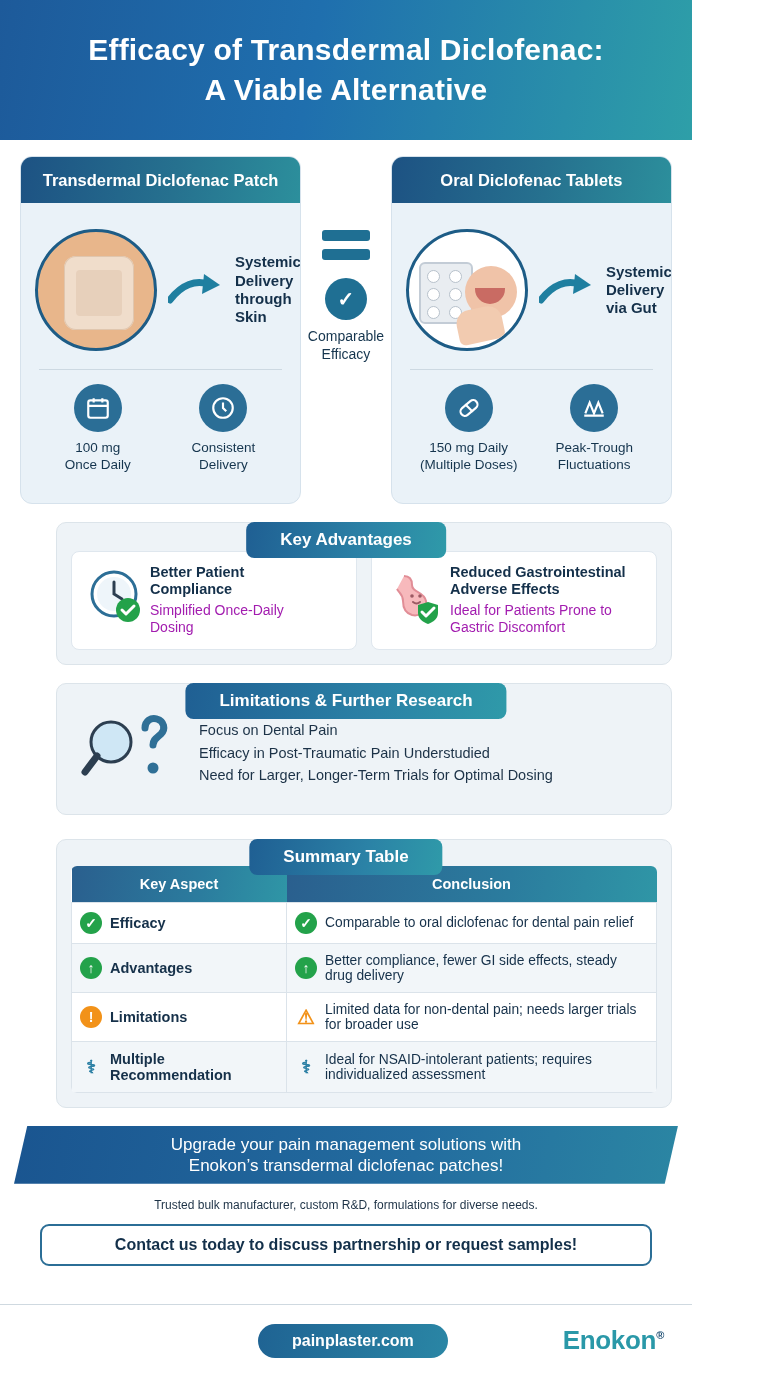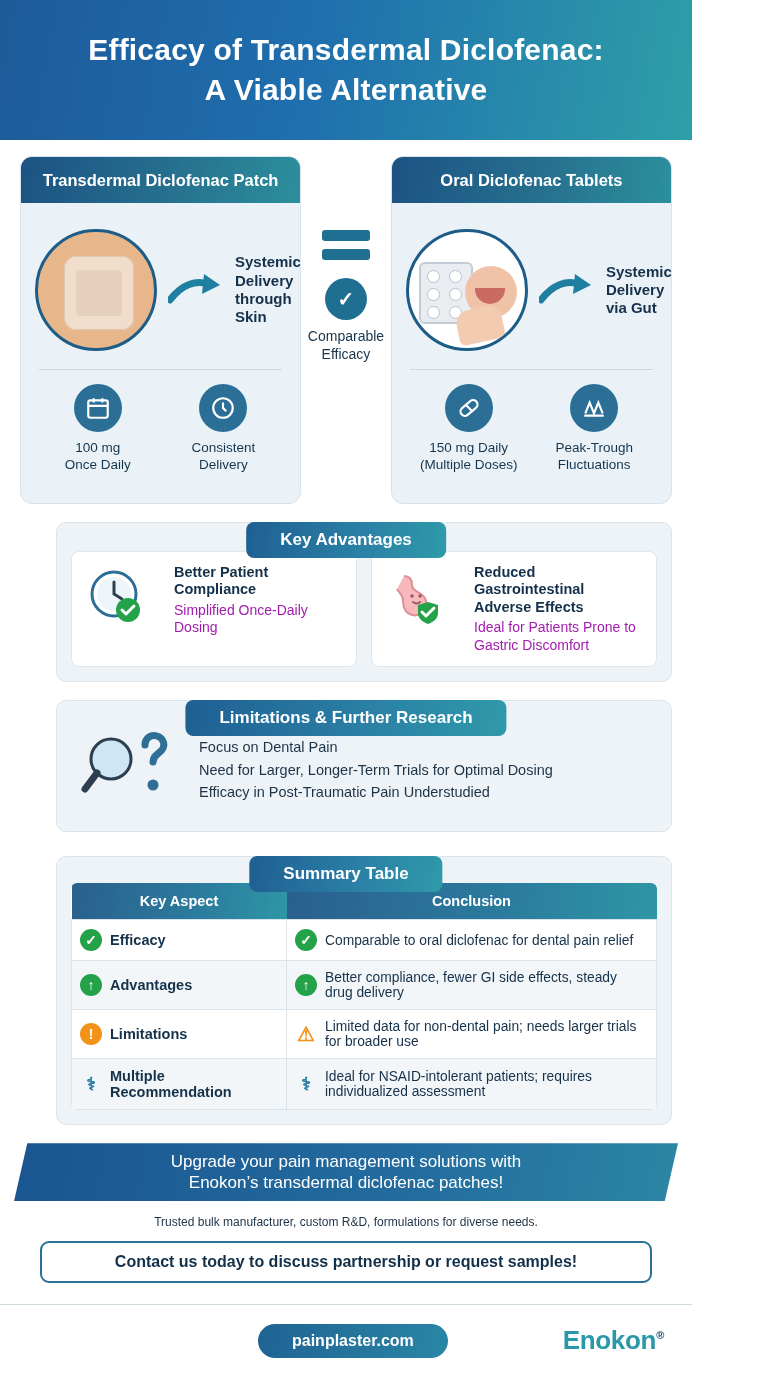--- a/index.html
+++ b/index.html
@@ -214,21 +214,21 @@
     padding: 28px 14px 14px 14px;
   }
   .adv-row { display: flex; gap: 14px; }
   .adv-card {
     flex: 1;
     background: #ffffff;
     border: 1px solid #dfe7ee;
     border-radius: 8px;
     padding: 12px 12px;
     display: flex;
-    gap: 26px;
+    gap: 2px;
     align-items: flex-start;
   }
   .adv-ico { width: 64px; height: 64px; flex: none; position: relative; }
   .adv-title { font-size: 14.5px; font-weight: bold; color: #14304a; line-height: 1.2; }
   .adv-sub { font-size: 14px; color: #a21caf; line-height: 1.25; margin-top: 3px; }
 
   
   .lim-box {
     margin-top: 16px;
     padding: 26px 18px 18px 18px;
@@ -505,22 +505,22 @@
       <div class="lim-ico">
         <svg width="110" height="86" viewBox="0 0 110 86">
           <circle cx="36" cy="32" r="20" fill="#cfe7f5" stroke="#2c3e50" stroke-width="3"></circle>
           <path d="M22 46 L10 62" stroke="#2c3e50" stroke-width="7" stroke-linecap="round"></path>
           <path d="M70 18c0-7 6-11 12-9 7 2 9 10 4 15-4 4-8 5-8 11" stroke="#2f6f96" stroke-width="7" fill="none" stroke-linecap="round"></path>
           <circle cx="78" cy="58" r="5.5" fill="#2f6f96"></circle>
         </svg>
       </div>
       <div class="lim-list">
         <div>Focus on Dental Pain</div>
+        <div>Efficacy in Post-Traumatic Pain Understudied</div>
         <div>Need for Larger, Longer-Term Trials for Optimal Dosing</div>
-        <div>Efficacy in Post-Traumatic Pain Understudied</div>
       </div>
     </div>
   </div>
 
   <div class="section">
     <div class="band section-band">Summary Table</div>
     <div class="panel tbl-box">
       <table>
         <thead>
           <tr>

